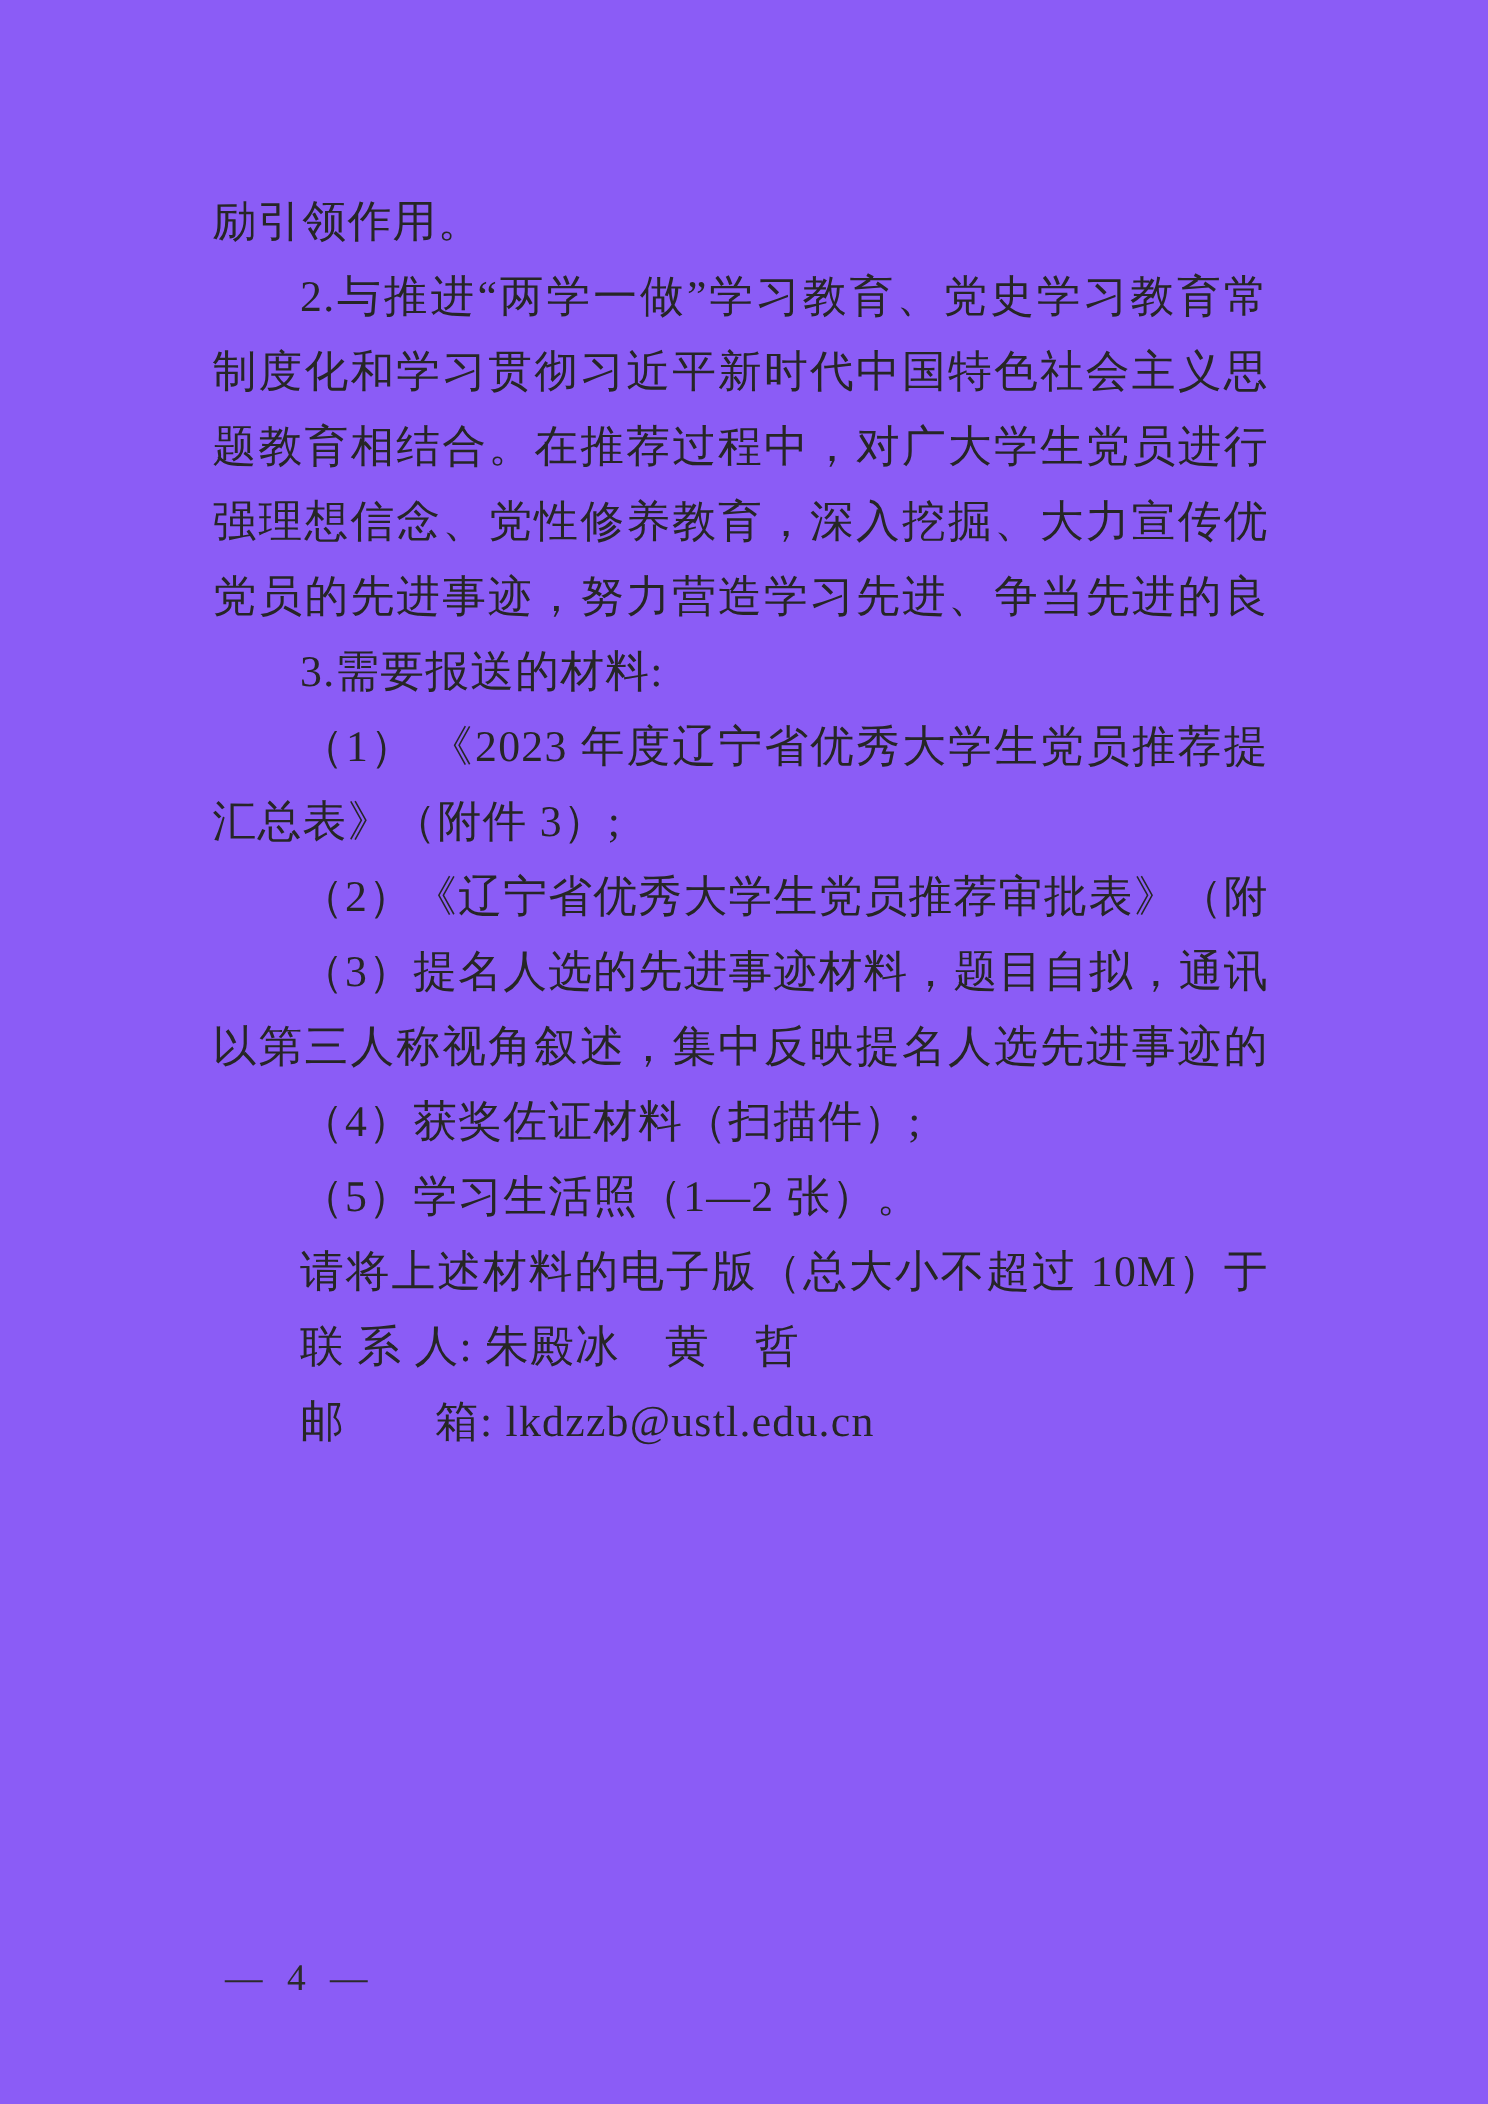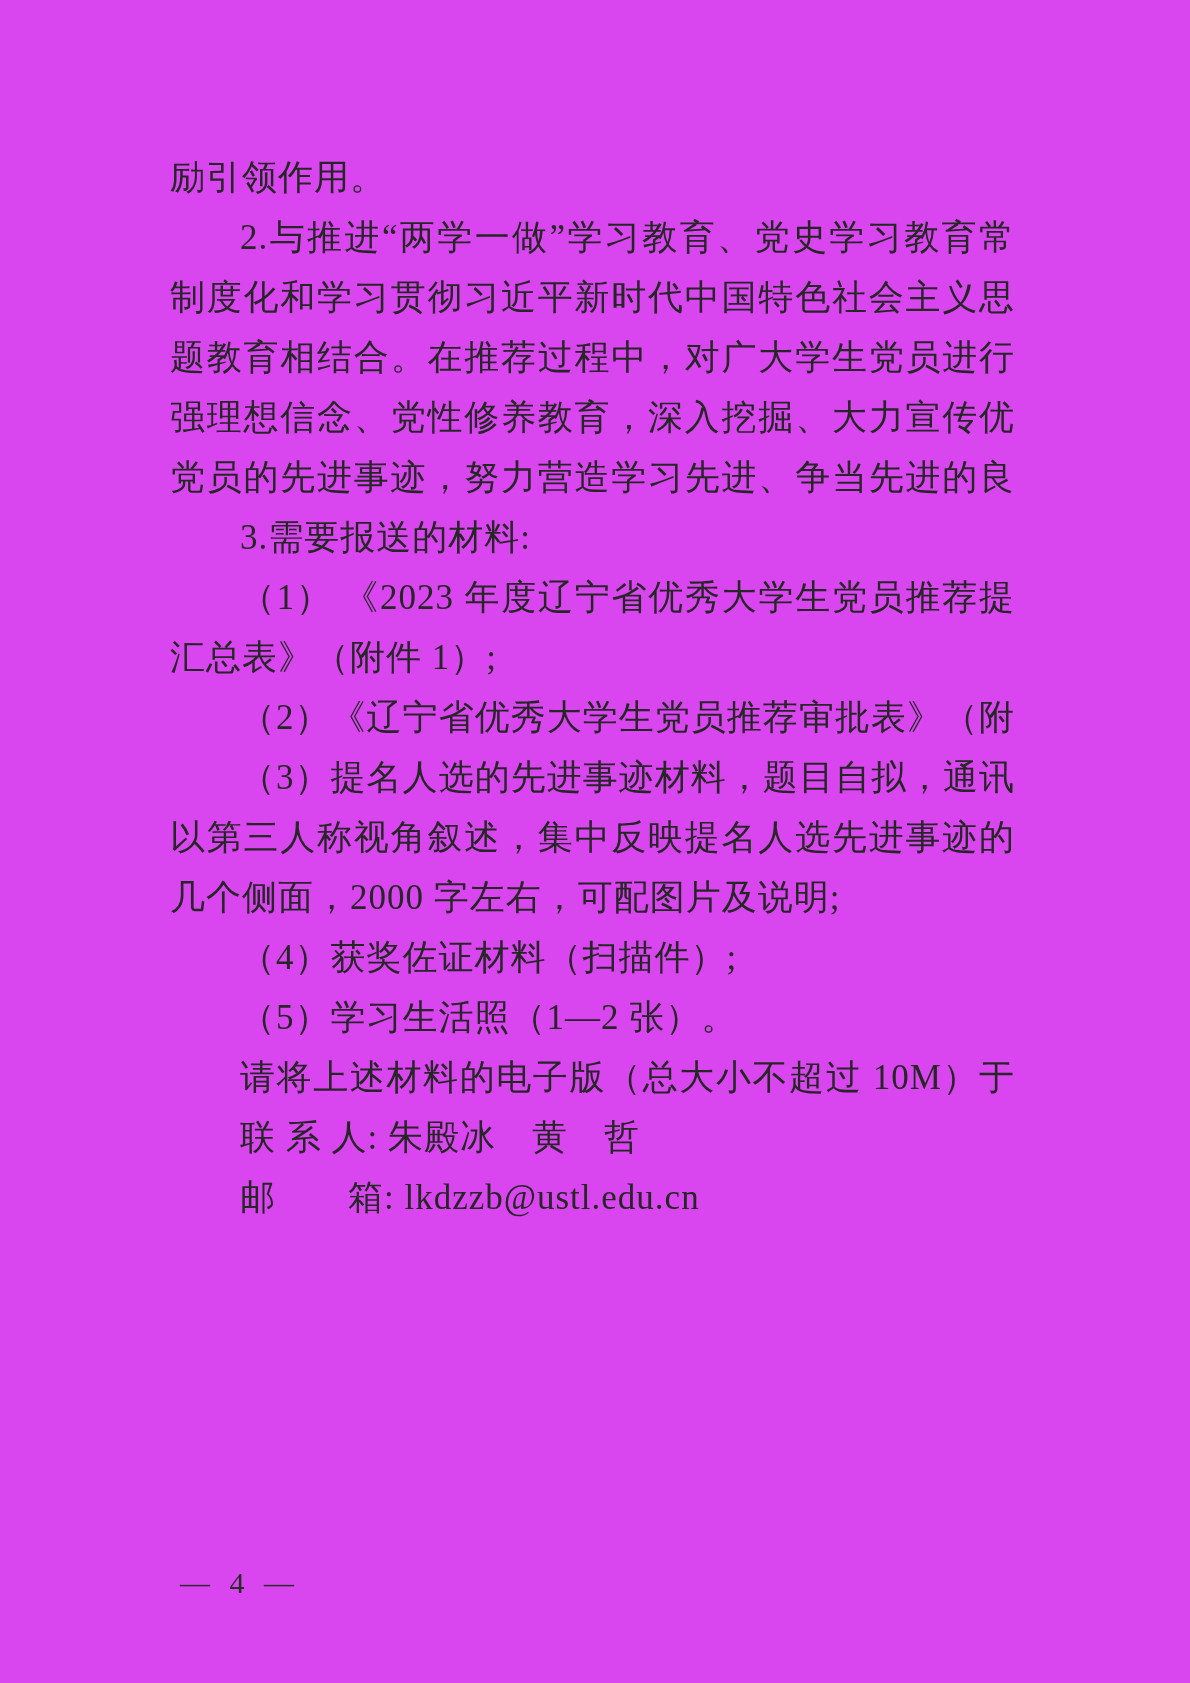--- a/index.html
+++ b/index.html
@@ -5,21 +5,21 @@
 <style>
   html, body {
     margin: 0;
     padding: 0;
     background: #ffffff;
   }
   .page {
     position: relative;
     width: 1190px;
     height: 1683px;
-    background: #d946ef;
+    background: #8b5cf6;
     overflow: hidden;
     font-family: "Liberation Serif", "DejaVu Serif", serif;
     color: #262626;
   }
   .textblock {
     position: absolute;
     left: 170px;
     top: 148px;
     width: 845px;
   }
@@ -56,25 +56,24 @@
 <div class="page">
   <div class="textblock">
     <div class="line">励引领作用。</div>
     <div class="line indent fill">2.与推进“两学一做”学习教育、党史学习教育常态化</div>
     <div class="line fill">制度化和学习贯彻习近平新时代中国特色社会主义思想主</div>
     <div class="line fill">题教育相结合。在推荐过程中，对广大学生党员进行一次加</div>
     <div class="line fill">强理想信念、党性修养教育，深入挖掘、大力宣传优秀学生</div>
     <div class="line fill">党员的先进事迹，努力营造学习先进、争当先进的良好氛围，</div>
     <div class="line indent">3.需要报送的材料:</div>
     <div class="line indent fill">（1） 《2023 年度辽宁省优秀大学生党员推荐提名人选</div>
-    <div class="line">汇总表》（附件 1）;</div>
+    <div class="line">汇总表》（附件 3）;</div>
     <div class="line indent fill">（2）《辽宁省优秀大学生党员推荐审批表》（附件 2）;</div>
     <div class="line indent fill">（3）提名人选的先进事迹材料，题目自拟，通讯体裁，</div>
     <div class="line fill">以第三人称视角叙述，集中反映提名人选先进事迹的一个或</div>
-    <div class="line">几个侧面，2000 字左右，可配图片及说明;</div>
     <div class="line indent">（4）获奖佐证材料（扫描件）;</div>
     <div class="line indent">（5）学习生活照（1—2 张）。</div>
     <div class="line indent fill">请将上述材料的电子版（总大小不超过 10M）于 2023 年</div>
     <div class="line indent">联 系 人: 朱殿冰　黄　哲</div>
     <div class="line indent">邮　　箱: lkdzzb@ustl.edu.cn</div>
   </div>
 
   <div class="pagenum">— 4 —</div>
 </div>
 

